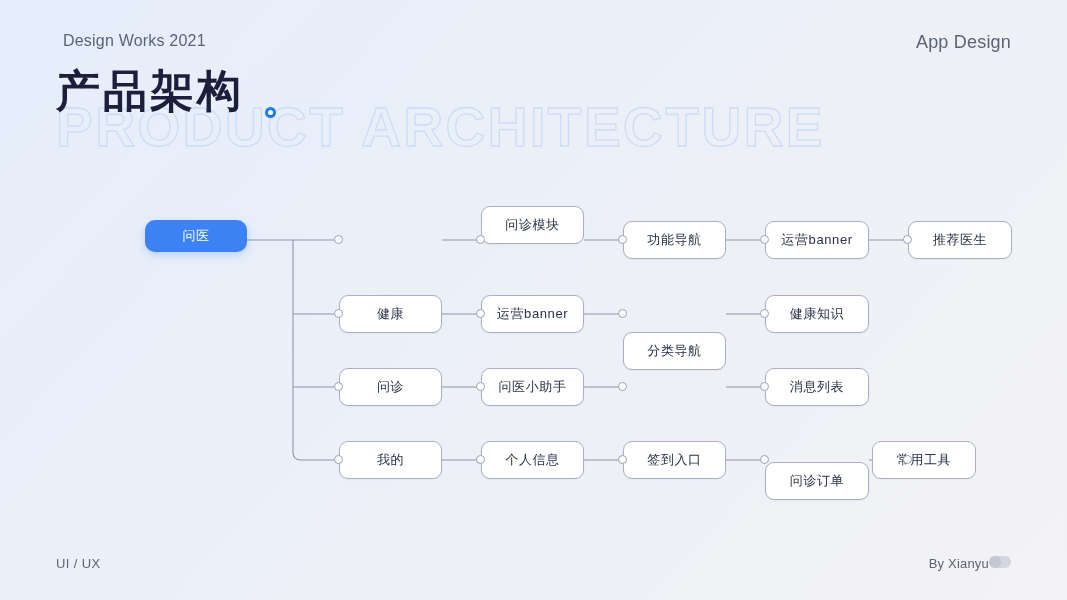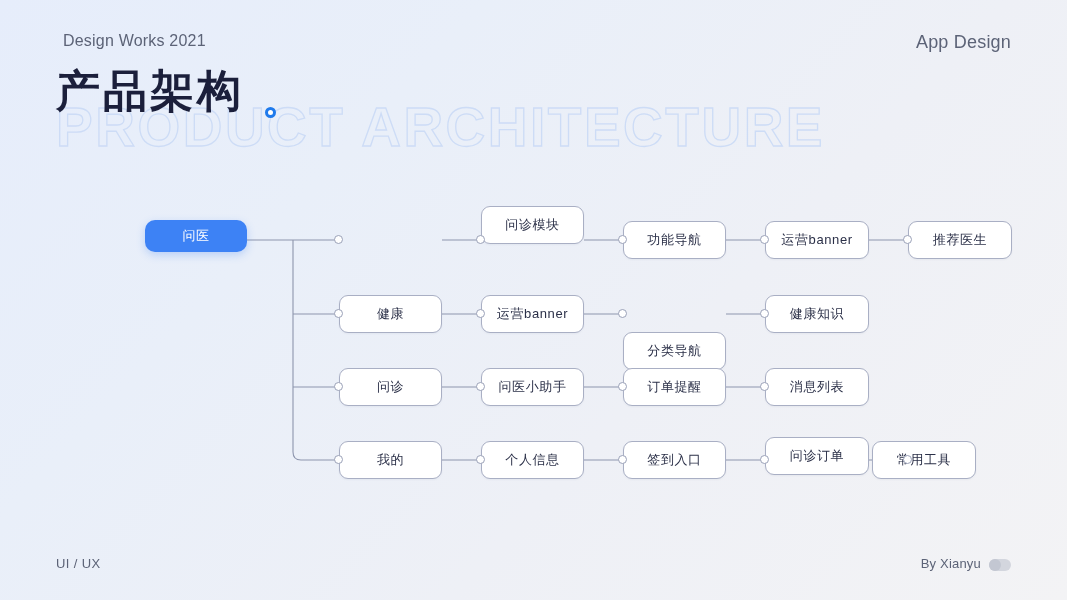--- a/index.html
+++ b/index.html
@@ -141,22 +141,21 @@
     margin-top: 17px;
   }
   .ftr-right {
     position: absolute;
     right: 56px;
     bottom: 29px;
     font-size: 13px;
     color: #5c6377;
     letter-spacing: .2px;
     display: flex;
-    align-items: flex-end;
-    gap: 8px;
+    align-items: flex-start;
   }
   .ftr-mark {
     display: inline-block;
     width: 22px;
     height: 12px;
     border-radius: 6px;
     background: #d3d6de;
     position: relative;
   }
   .ftr-mark::before {
@@ -256,42 +255,39 @@
 
     <div class="knob" style="left:334px; top:382px;"></div>
     <div class="node" style="left:339px; top:368px; width:103px;">
       <span>问诊</span>
     </div>
     <div class="knob" style="left:476px; top:382px;"></div>
     <div class="node" style="left:481px; top:368px; width:103px;">
       <span>问医小助手</span>
     </div>
     <div class="knob" style="left:618px; top:382px;"></div>
-    <div class="node" style="left:623px; top:368px; width:103px;">
-      <span>订单提醒</span>
-    </div>
     <div class="knob" style="left:760px; top:382px;"></div>
     <div class="node" style="left:765px; top:368px; width:104px;">
       <span>消息列表</span>
     </div>
 
     <div class="knob" style="left:334px; top:455px;"></div>
     <div class="node" style="left:339px; top:441px; width:103px;">
       <span>我的</span>
     </div>
     <div class="knob" style="left:476px; top:455px;"></div>
     <div class="node" style="left:481px; top:441px; width:103px;">
       <span>个人信息</span>
     </div>
     <div class="knob" style="left:618px; top:455px;"></div>
     <div class="node" style="left:623px; top:441px; width:103px;">
       <span>签到入口</span>
     </div>
     <div class="knob" style="left:760px; top:455px;"></div>
-    <div class="node" style="left:765px; top:437px; width:104px;">
+    <div class="node" style="left:765px; top:462px; width:104px;">
       <span>问诊订单</span>
     </div>
     <div class="knob" style="left:903px; top:455px;"></div>
     <div class="node" style="left:872px; top:441px; width:104px;text-align:center;">
       <span>常用工具</span>
     </div>
   </div>
 
   <div class="ftr-left">UI / UX</div>
   <div class="ftr-right">

